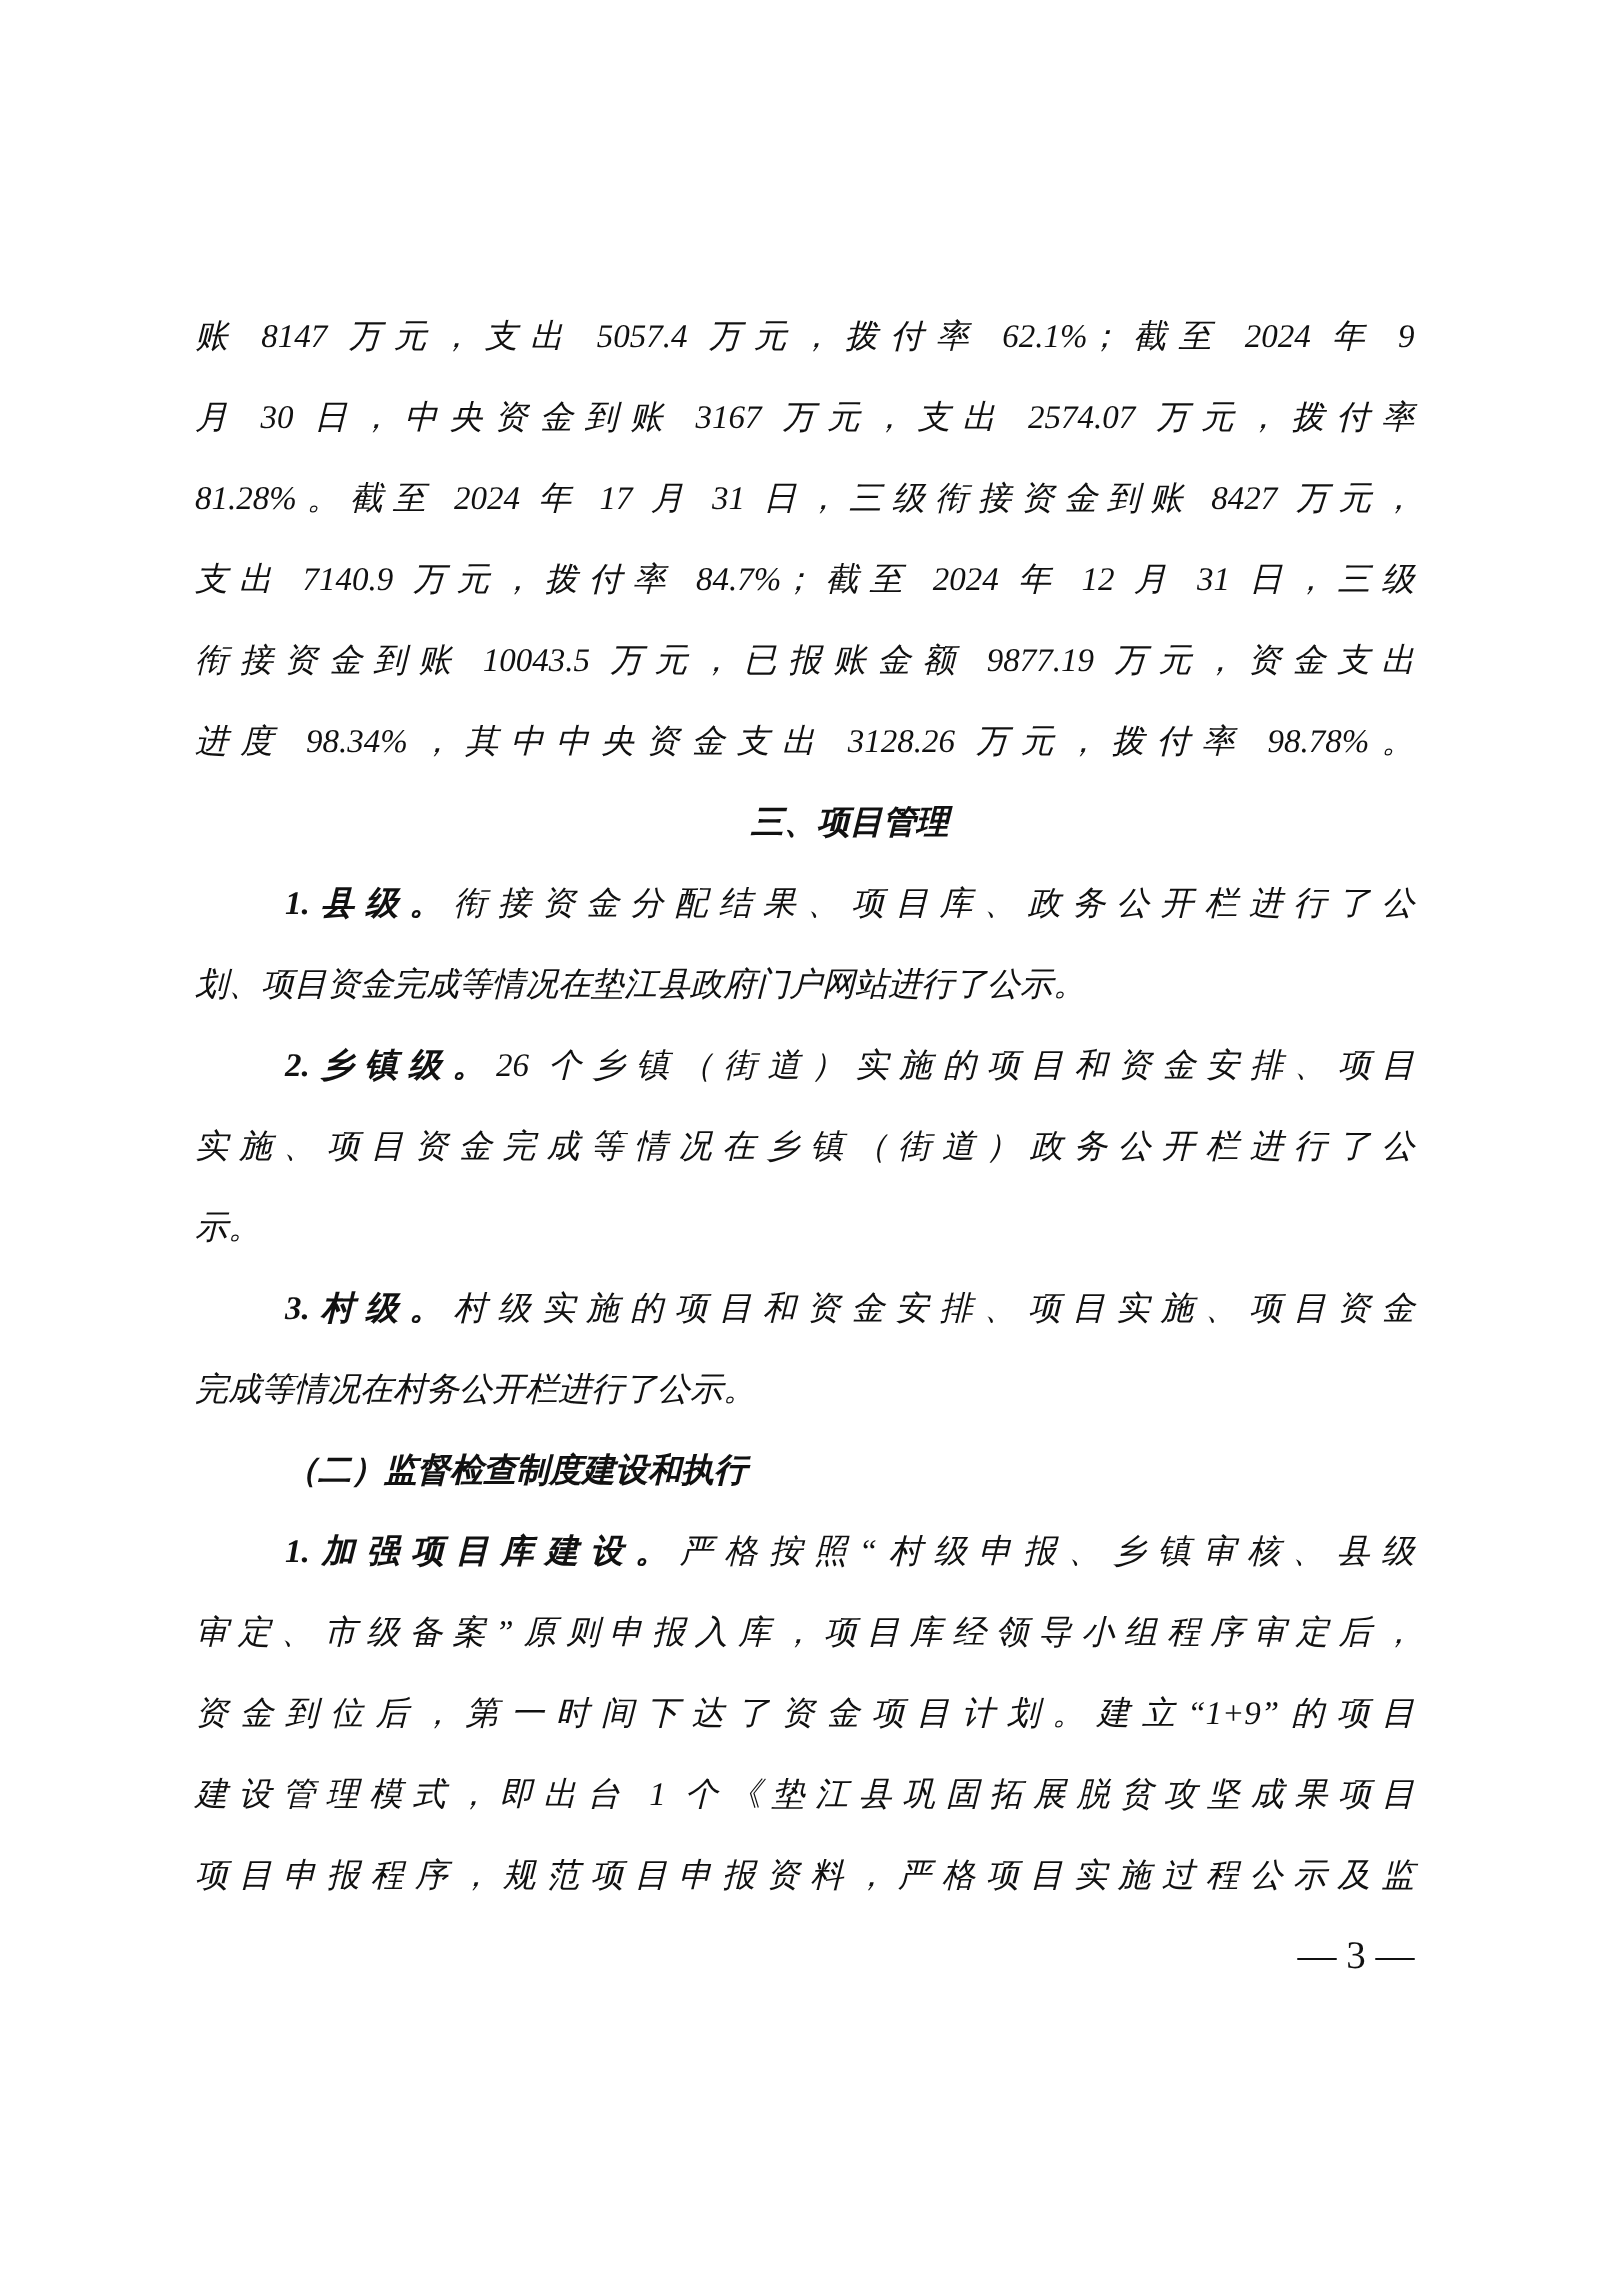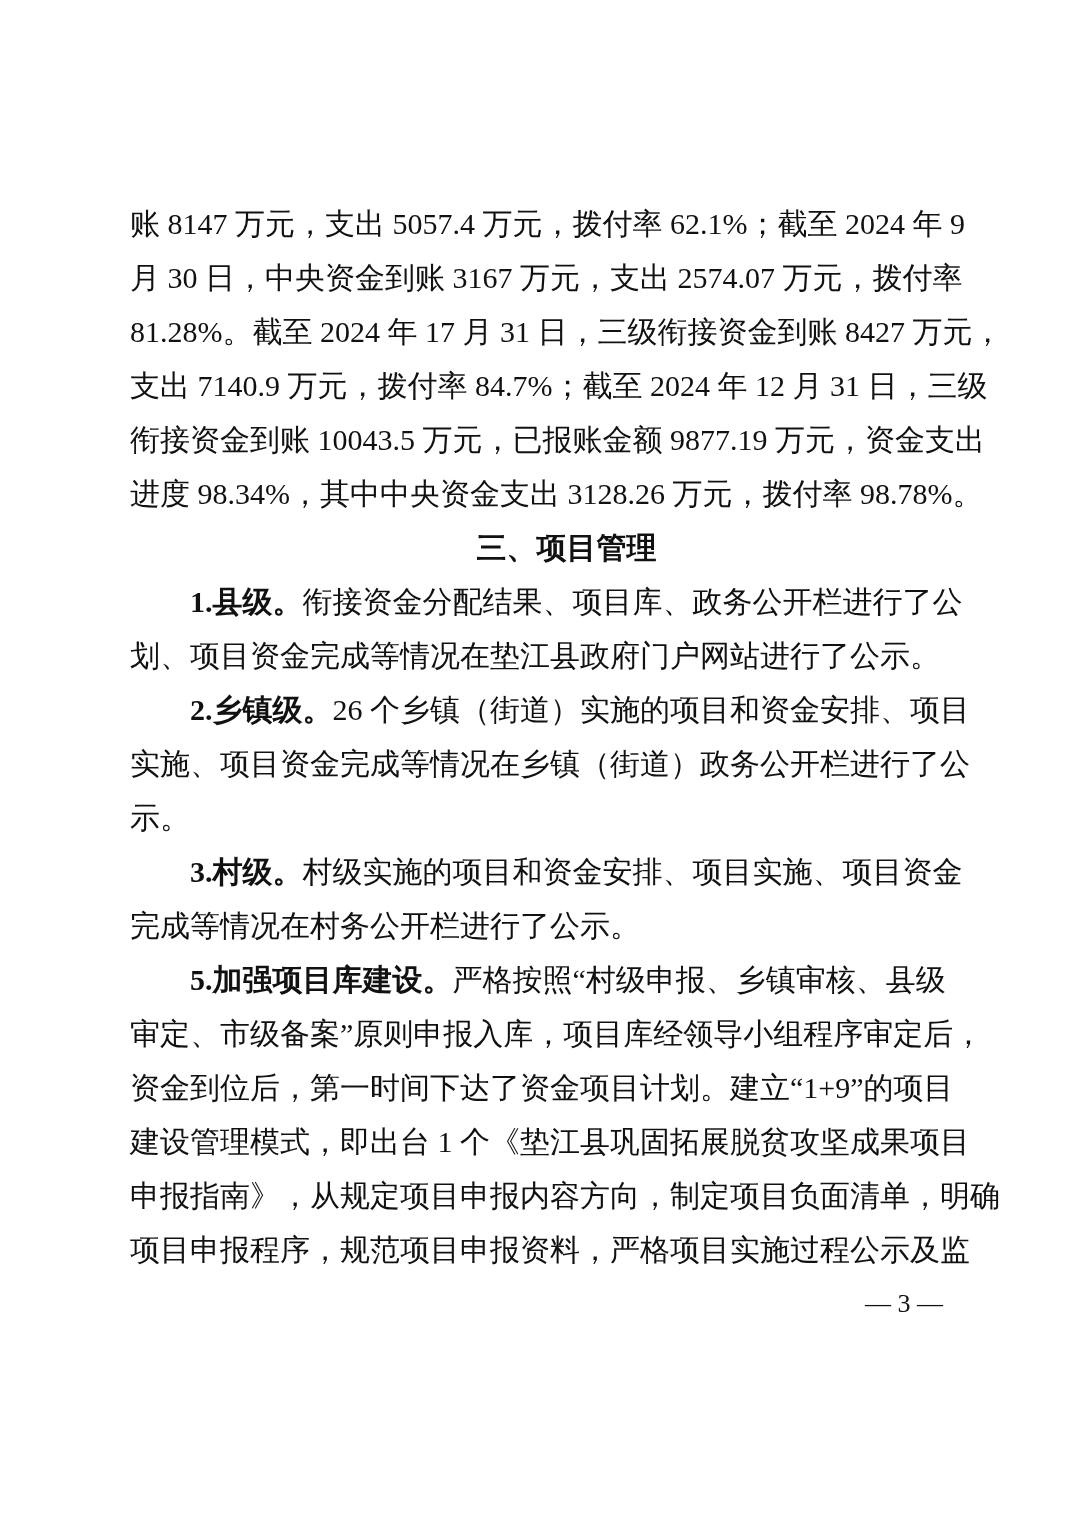--- a/index.html
+++ b/index.html
@@ -22,23 +22,24 @@
   }
   .content {
     position: absolute;
     left: 130px;
     top: 197px;
     width: 813px;
   }
   .line {
     height: 54px;
     line-height: 54px;
-    font-size: 30px;
+    font-size: 22px;
     white-space: nowrap;
     overflow: visible;
+    font-style: italic;
   }
   .justify {
     text-align: justify;
     text-align-last: justify;
     text-justify: inter-character;
   }
   .indent {
     text-indent: 60px;
   }
   .lead {
@@ -79,24 +80,24 @@
     <div class="line indent justify"><span class="lead">1.县级。</span><span>衔接资金分配结果、项目库、政务公开栏进行了公</span></div>
     <div class="line">划、项目资金完成等情况在垫江县政府门户网站进行了公示。</div>
 
     <div class="line indent justify"><span class="lead">2.乡镇级。</span><span>26 个乡镇（街道）实施的项目和资金安排、项目</span></div>
     <div class="line justify">实施、项目资金完成等情况在乡镇（街道）政务公开栏进行了公</div>
     <div class="line">示。</div>
 
     <div class="line indent justify"><span class="lead">3.村级。</span><span>村级实施的项目和资金安排、项目实施、项目资金</span></div>
     <div class="line">完成等情况在村务公开栏进行了公示。</div>
 
+    <div class="line h-kai indent">（二）监督检查制度建设和执行</div>
 
-    <div class="line indent justify"><span class="lead">5.加强项目库建设。</span><span>严格按照“村级申报、乡镇审核、县级</span></div>
+    <div class="line indent justify"><span class="lead">1.加强项目库建设。</span><span>严格按照“村级申报、乡镇审核、县级</span></div>
     <div class="line justify">审定、市级备案”原则申报入库，项目库经领导小组程序审定后，</div>
     <div class="line justify">资金到位后，第一时间下达了资金项目计划。建立“1+9”的项目</div>
     <div class="line justify">建设管理模式，即出台 1 个《垫江县巩固拓展脱贫攻坚成果项目</div>
-    <div class="line justify">申报指南》，从规定项目申报内容方向，制定项目负面清单，明确</div>
     <div class="line justify">项目申报程序，规范项目申报资料，严格项目实施过程公示及监</div>
 
     <div class="page-number">— 3 —</div>
 
   </div>
 </div>
 
 </body></html>

